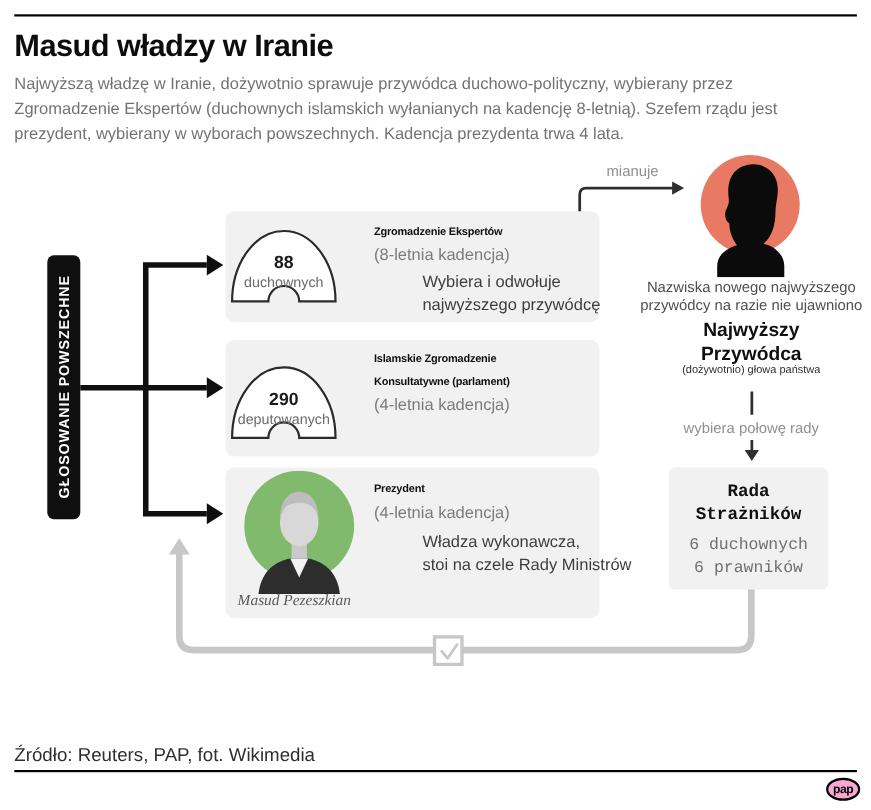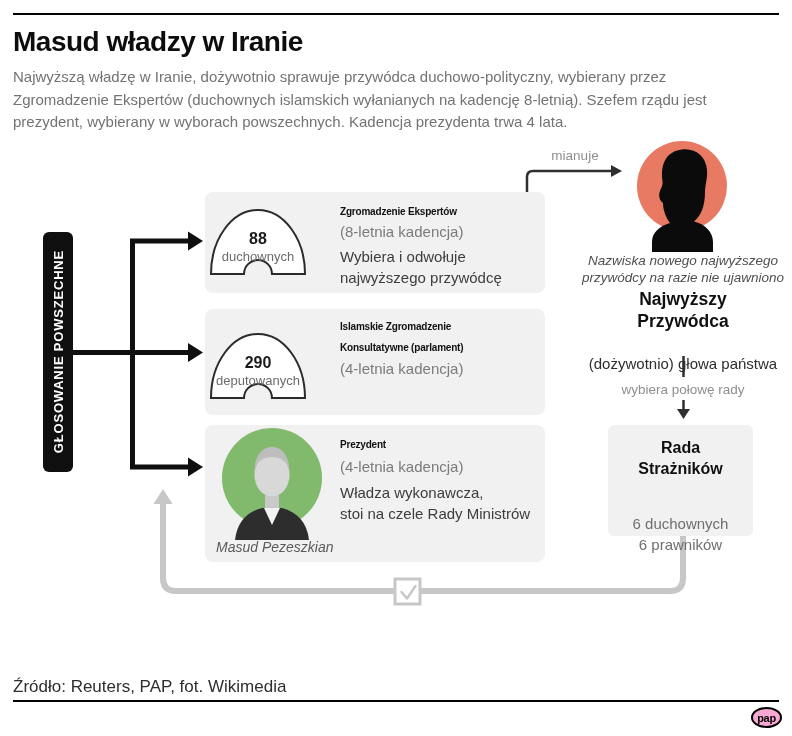--- a/index.html
+++ b/index.html
@@ -16,29 +16,29 @@
   .vote-bar{
     background:#0f0f0f;border-radius:6px;display:flex;align-items:center;justify-content:center;
   }
   .vote-bar span{
     writing-mode:vertical-rl;transform:rotate(180deg);
     color:#fff;font-weight:bold;font-size:13px;letter-spacing:0.8px;white-space:nowrap;
   }
   .panel{background:#f1f1f1;border-radius:8px;}
   .panel-title{font-size:10px;font-weight:bold;color:#101010;line-height:21px;letter-spacing:-0.2px;}
   .panel-term{font-size:15px;color:#7b7b7b;}
-  .panel-desc{font-size:15px;color:#3d3d3d;line-height:20.5px;}
+  .panel-desc{font-size:15px;color:#3d3d3d;line-height:20.5px;margin-left:44px;}
   .flow-label{font-size:13.5px;color:#8f8f8f;}
-  .note{font-style:italic;font-size:13.5px;color:#4f4f4f;line-height:17px;}
+  .note{font-size:13.5px;color:#4f4f4f;line-height:17px;}
   .leader-title{font-size:17.5px;font-weight:bold;line-height:21.5px;color:#101010;}
-  .leader-sub{font-size:15px;color:#2e2e2e;margin-top:24px;}
+  .leader-sub{font-size:10px;color:#2e2e2e;}
   .council-title{font-size:16px;font-weight:bold;line-height:21px;color:#101010;}
   .council-members{font-size:15px;color:#6f6f6f;line-height:20.5px;}
   .approval{font-size:15px;color:#4a4a4a;line-height:21px;}
-  .photo-caption{font-style:italic;font-size:14px;color:#5a5a5a;}
+  .photo-caption{font-style:italic;font-size:14px;color:#5a5a5a;font-family:Liberation Serif, serif;}
   .source{font-size:17px;color:#2e2e2e;}
   .pap-logo{
     width:31px;height:21px;border:2px solid #000;border-radius:50%;background:#f9a8d4;
     display:flex;align-items:center;justify-content:center;
     font-size:11px;font-weight:bold;color:#000;letter-spacing:-0.3px;box-sizing:border-box;
   }
   svg{display:block;}
 </style>
 </head>
 <body>
@@ -120,24 +120,24 @@
     <path d="M30 112 L30 102 C30 92 38 86 48 83 C44 78 41 70 41 63 C38 61 36 56 38 51 C39.5 47 41 45.5 40.5 41 C38 22 46 11 60 9.5 C74 8 84 17 85 30 C85.7 39 83 45 83 52 C83 66 79 76 72 81.5 C83 84 91 92 91 102 L91 112 Z" fill="#0b0b0b"></path>
   </svg>
 
   <div class="abs note center pre" style="left:578px;top:252px;width:210px;">Nazwiska nowego najwyższego
 przywódcy na razie nie ujawniono</div>
   <div class="abs leader-title center pre" style="left:595px;top:289px;width:176px;">Najwyższy
 Przywódca</div>
   <div class="abs leader-sub center" style="left:585px;top:331px;width:196px;">(dożywotnio) głowa państwa</div>
   <div class="abs flow-label center" style="left:593px;top:382px;width:180px;">wybiera połowę rady</div>
 
-  <div class="abs panel" style="left:608px;top:425px;width:145px;height:111px;border-radius:6px;">
+  <div class="abs panel" style="left:608px;top:425px;width:145px;height:111px;border-radius:6px;font-family:Liberation Mono, monospace;">
     <div class="abs council-title center pre" style="left:0;top:12px;width:145px;">Rada
 Strażników</div>
-    <div class="abs council-members center pre" style="left:0;top:61px;width:145px;margin-top:28px;">6 duchownych
+    <div class="abs council-members center pre" style="left:0;top:61px;width:145px;">6 duchownych
 6 prawników</div>
   </div>
 
 
   <div class="abs source" style="left:13px;top:677px;">Źródło: Reuters, PAP, fot. Wikimedia</div>
   <div class="abs rule" style="left:13px;top:700px;width:766px;"></div>
   <div class="abs pap-logo" style="left:751px;top:707px;">
     <span>pap</span>
   </div>
 

